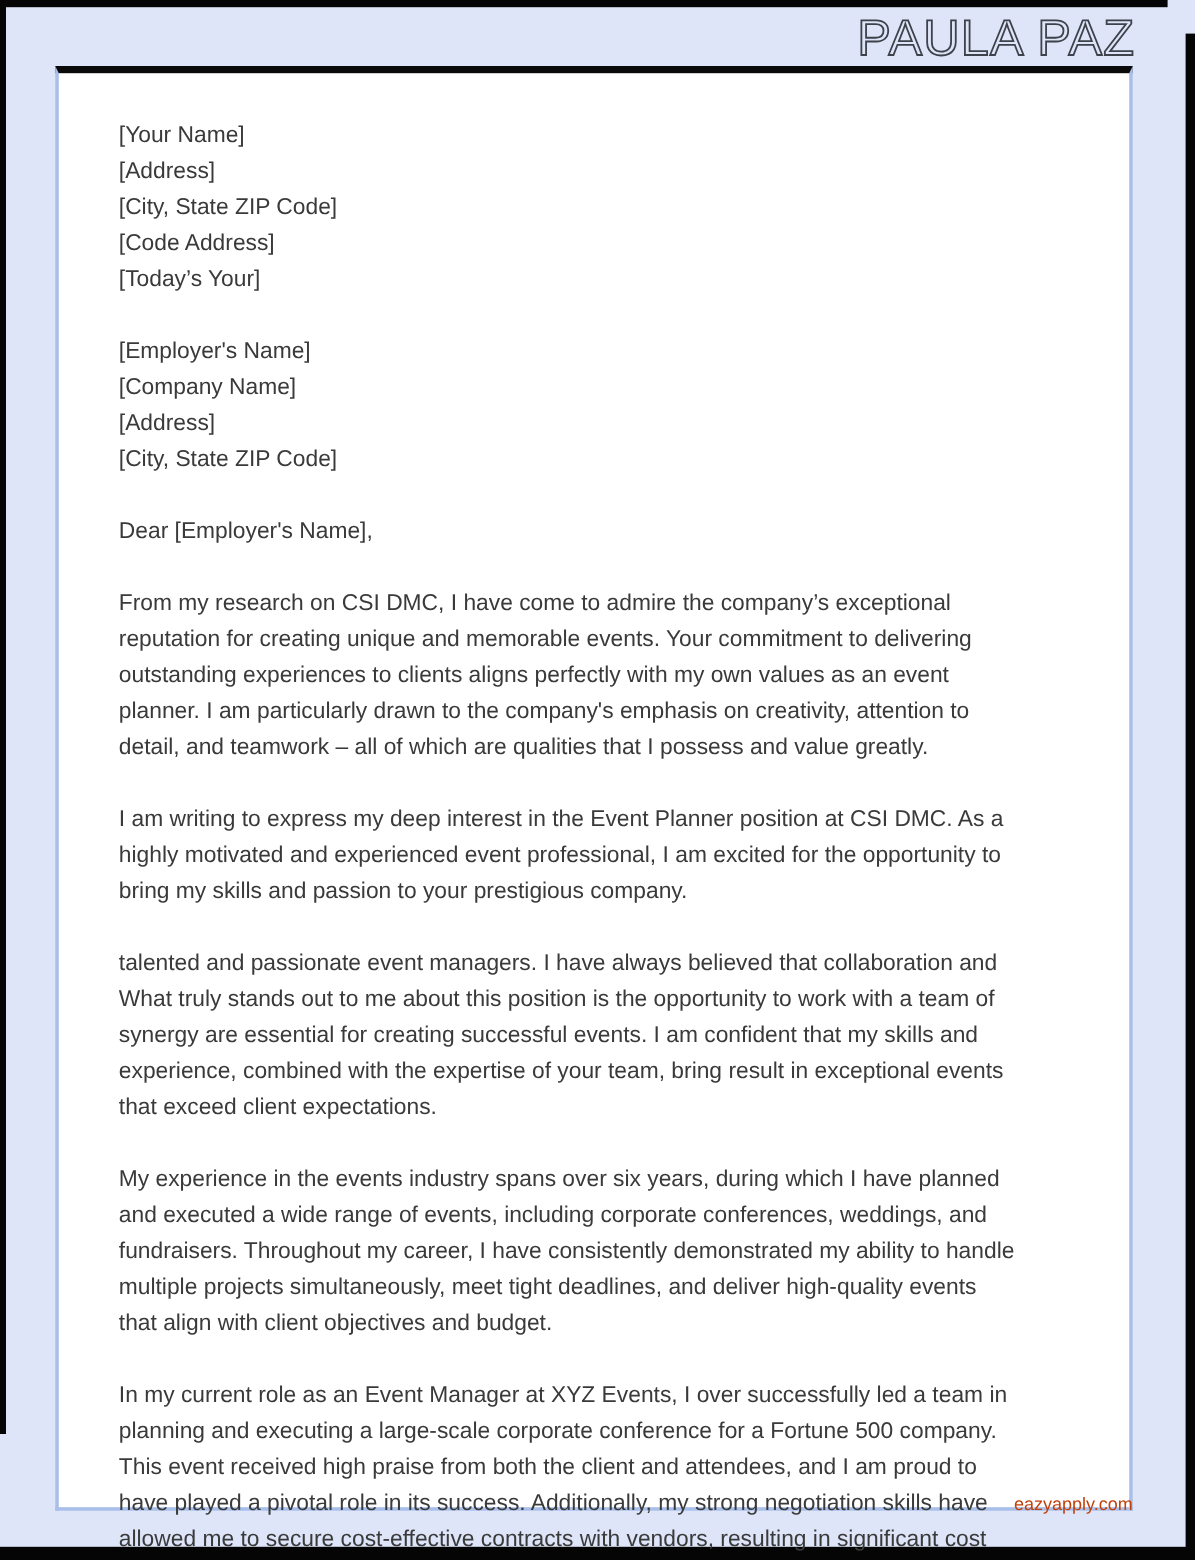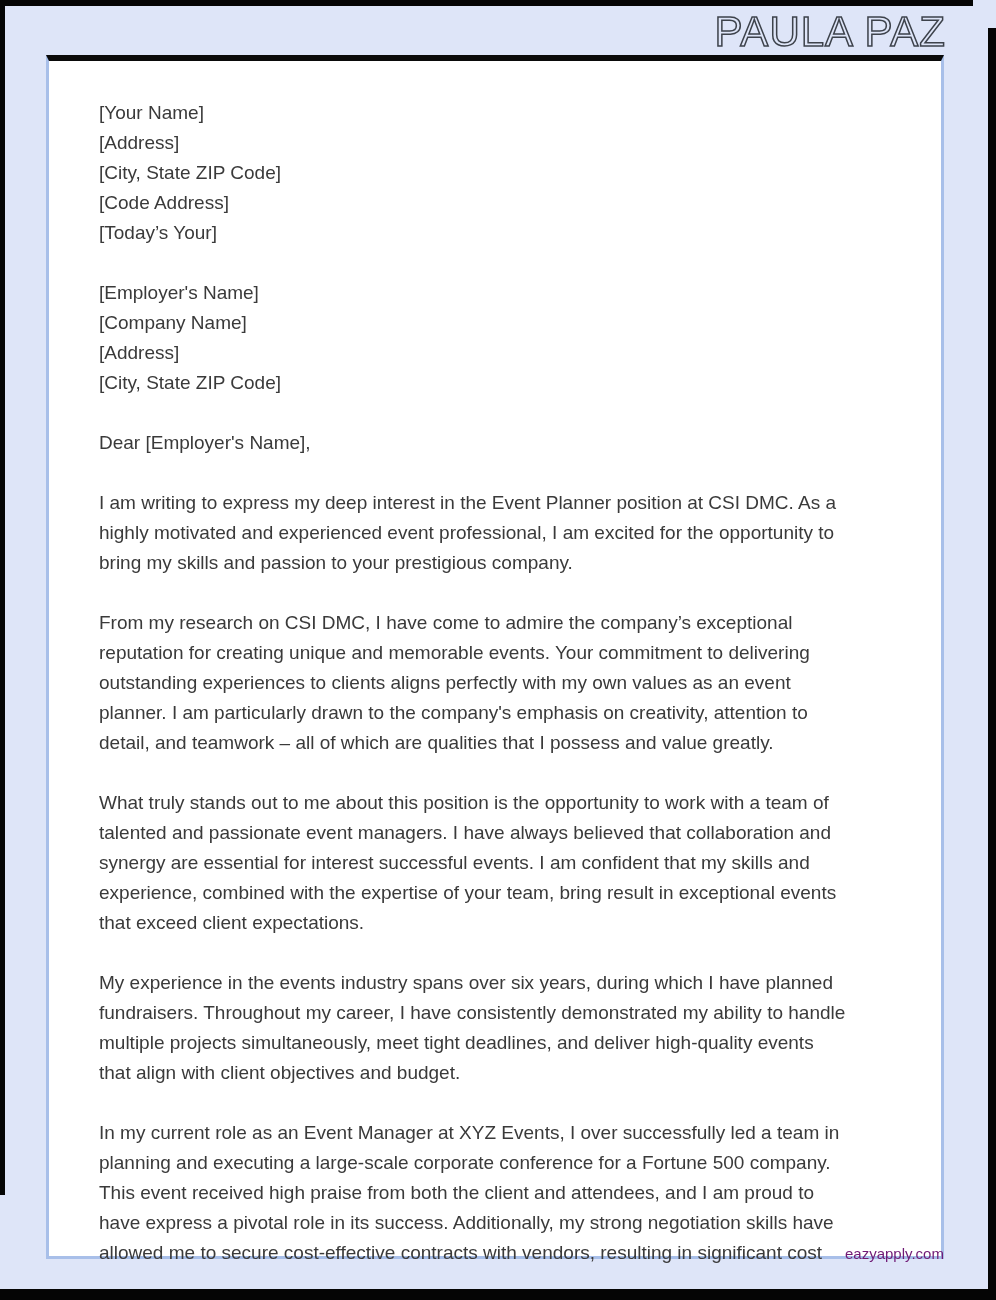--- a/index.html
+++ b/index.html
@@ -73,21 +73,21 @@
     font-size: 19px;
     line-height: 30px;
   }
   .block { margin: 0 0 30px 0; }
   .line { white-space: nowrap; }
   
   .watermark {
     position: absolute;
     left: 845px; top: 1245px;
     font-size: 15px;
-    color: #701a75;
+    color: #c2410c;
     white-space: nowrap;
   }
 </style>
 </head>
 <body>
 
 <div class="canvas">
 
   <div class="frame-top"></div>
   <div class="frame-left"></div>
@@ -113,53 +113,54 @@
       <div class="line">[Company Name]</div>
       <div class="line">[Address]</div>
       <div class="line">[City, State ZIP Code]</div>
     </div>
 
     <div class="block">
       <div class="line">Dear [Employer's Name],</div>
     </div>
 
     <div class="block">
-      <div class="line">I am writing to express my deep interest in the Event Planner position at CSI DMC. As a</div>
-      <div class="line">highly motivated and experienced event professional, I am excited for the opportunity to</div>
-      <div class="line">bring my skills and passion to your prestigious company.</div>
-    </div>
-
-    <div class="block">
       <div class="line">From my research on CSI DMC, I have come to admire the company’s exceptional</div>
       <div class="line">reputation for creating unique and memorable events. Your commitment to delivering</div>
       <div class="line">outstanding experiences to clients aligns perfectly with my own values as an event</div>
       <div class="line">planner. I am particularly drawn to the company's emphasis on creativity, attention to</div>
       <div class="line">detail, and teamwork – all of which are qualities that I possess and value greatly.</div>
     </div>
 
     <div class="block">
+      <div class="line">I am writing to express my deep interest in the Event Planner position at CSI DMC. As a</div>
+      <div class="line">highly motivated and experienced event professional, I am excited for the opportunity to</div>
+      <div class="line">bring my skills and passion to your prestigious company.</div>
+    </div>
+
+    <div class="block">
+      <div class="line">talented and passionate event managers. I have always believed that collaboration and</div>
       <div class="line">What truly stands out to me about this position is the opportunity to work with a team of</div>
-      <div class="line">talented and passionate event managers. I have always believed that collaboration and</div>
-      <div class="line">synergy are essential for interest successful events. I am confident that my skills and</div>
+      <div class="line">synergy are essential for creating successful events. I am confident that my skills and</div>
       <div class="line">experience, combined with the expertise of your team, bring result in exceptional events</div>
       <div class="line">that exceed client expectations.</div>
     </div>
 
     <div class="block">
       <div class="line">My experience in the events industry spans over six years, during which I have planned</div>
+      <div class="line">and executed a wide range of events, including corporate conferences, weddings, and</div>
       <div class="line">fundraisers. Throughout my career, I have consistently demonstrated my ability to handle</div>
       <div class="line">multiple projects simultaneously, meet tight deadlines, and deliver high-quality events</div>
       <div class="line">that align with client objectives and budget.</div>
     </div>
 
     <div class="block">
       <div class="line">In my current role as an Event Manager at XYZ Events, I over successfully led a team in</div>
       <div class="line">planning and executing a large-scale corporate conference for a Fortune 500 company.</div>
       <div class="line">This event received high praise from both the client and attendees, and I am proud to</div>
-      <div class="line">have express a pivotal role in its success. Additionally, my strong negotiation skills have</div>
+      <div class="line">have played a pivotal role in its success. Additionally, my strong negotiation skills have</div>
       <div class="line">allowed me to secure cost-effective contracts with vendors, resulting in significant cost</div>
     </div>
 
   </div>
 
   <div class="watermark">eazyapply.com</div>
 
 </div>
 
 </body></html>

